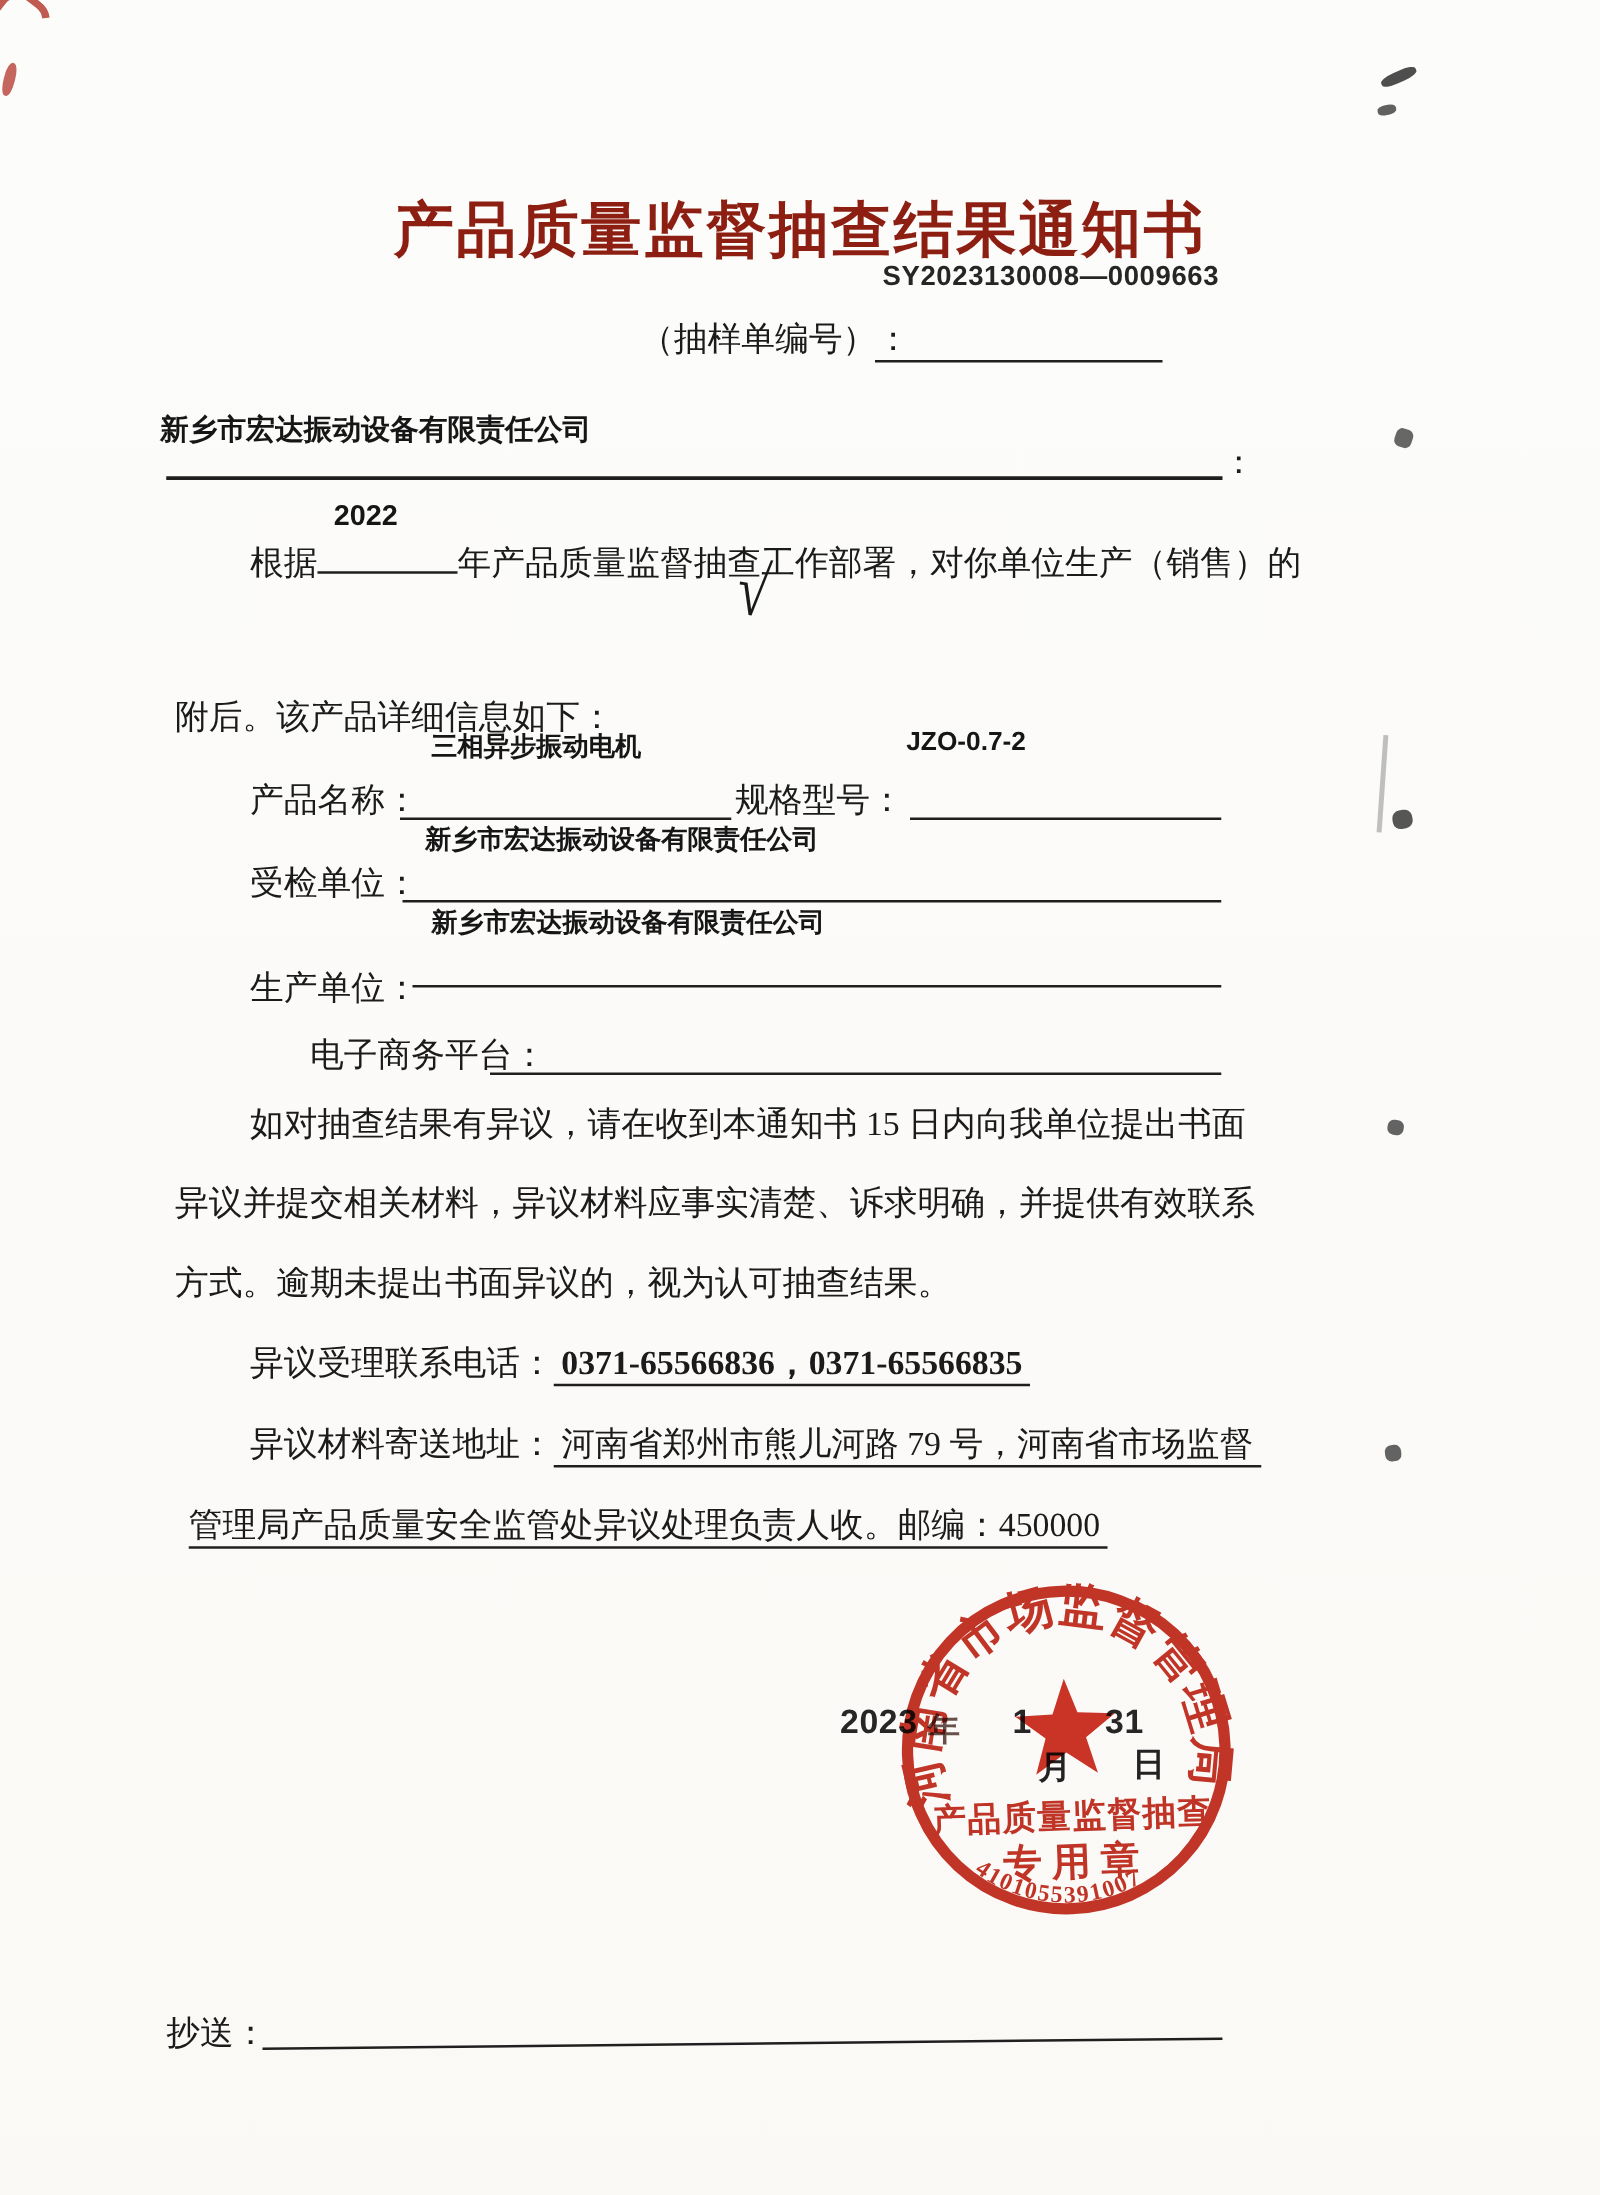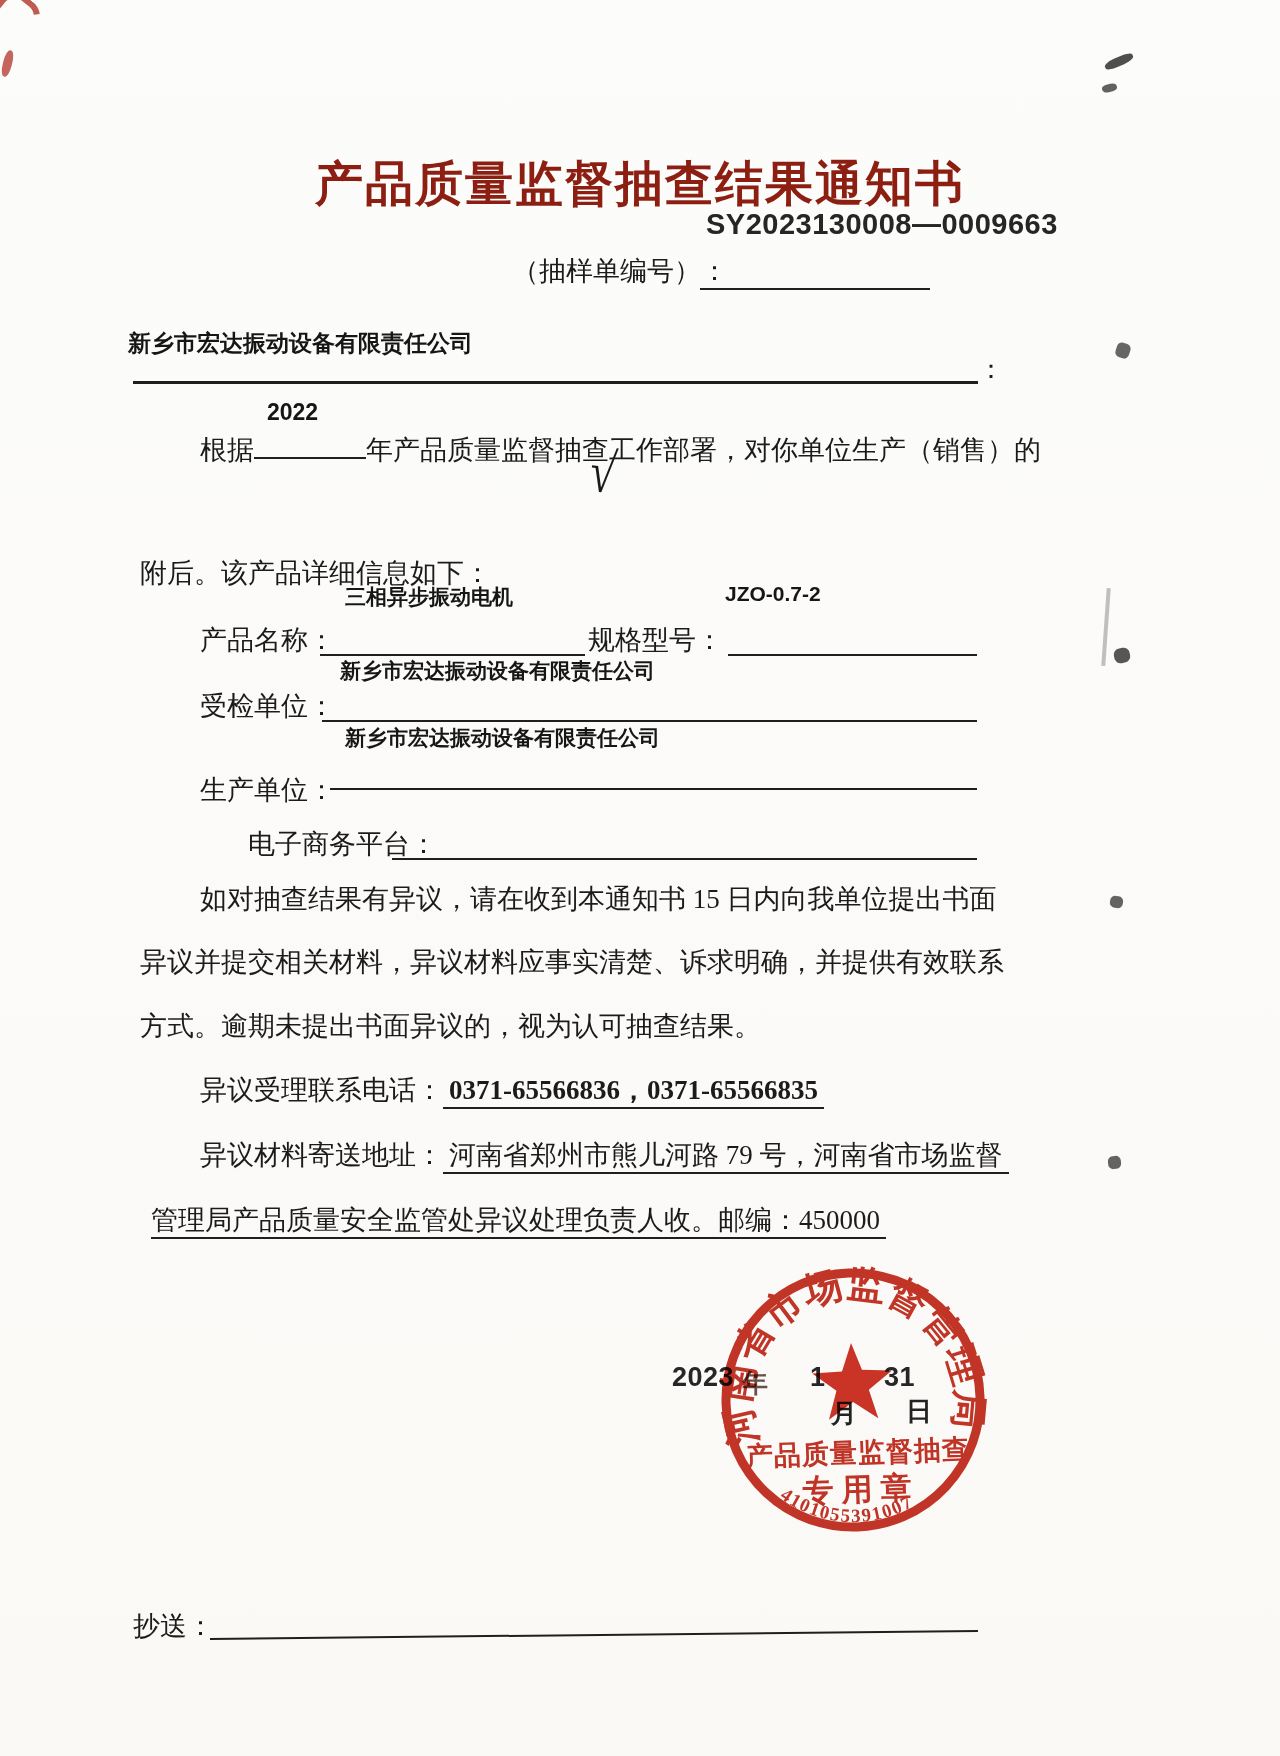--- a/index.html
+++ b/index.html
@@ -7,21 +7,21 @@
     position:relative;width:1280px;height:1756px;margin:0 auto;
     background:linear-gradient(180deg,#fcfcfa 0%,#fbfaf8 60%,#faf9f6 100%);
     font-family:"Liberation Serif","DejaVu Serif",serif;color:#1d1d1d;overflow:hidden;
   }
   .abs{position:absolute;white-space:nowrap;}
   .title{
     left:0;right:0;top:152px;text-align:center;margin:0;
     font-size:48px;font-weight:900;letter-spacing:2px;color:#8c1e12;
     font-family:"Liberation Serif","DejaVu Serif",serif;
   }
-  .docno{font-family:"Liberation Sans","DejaVu Sans",sans-serif;font-weight:700;font-size:29px;color:#262626;letter-spacing:.5px;}
+  .docno{font-family:"Liberation Sans","DejaVu Sans",sans-serif;font-weight:700;font-size:22px;color:#262626;letter-spacing:.5px;}
   .sans-fill{font-family:"Liberation Sans","DejaVu Sans",sans-serif;font-weight:700;font-size:21px;color:#161616;}
   .body-t{font-size:27px;color:#1b1b1b;}
   .rule{position:absolute;height:0;border-bottom:2px solid #1f1f1f;}
   .rule.thick{border-bottom-width:3px;}
   .blank-inline{display:inline-block;border-bottom:2px solid #1f1f1f;height:1em;vertical-align:baseline;}
   .uval{border-bottom:2px solid #1f1f1f;padding:0 6px 2px 6px;}
   .num{font-weight:700;}
   .art{position:absolute;}
   svg text{font-family:"Liberation Serif","DejaVu Serif",serif;}
 </style>

